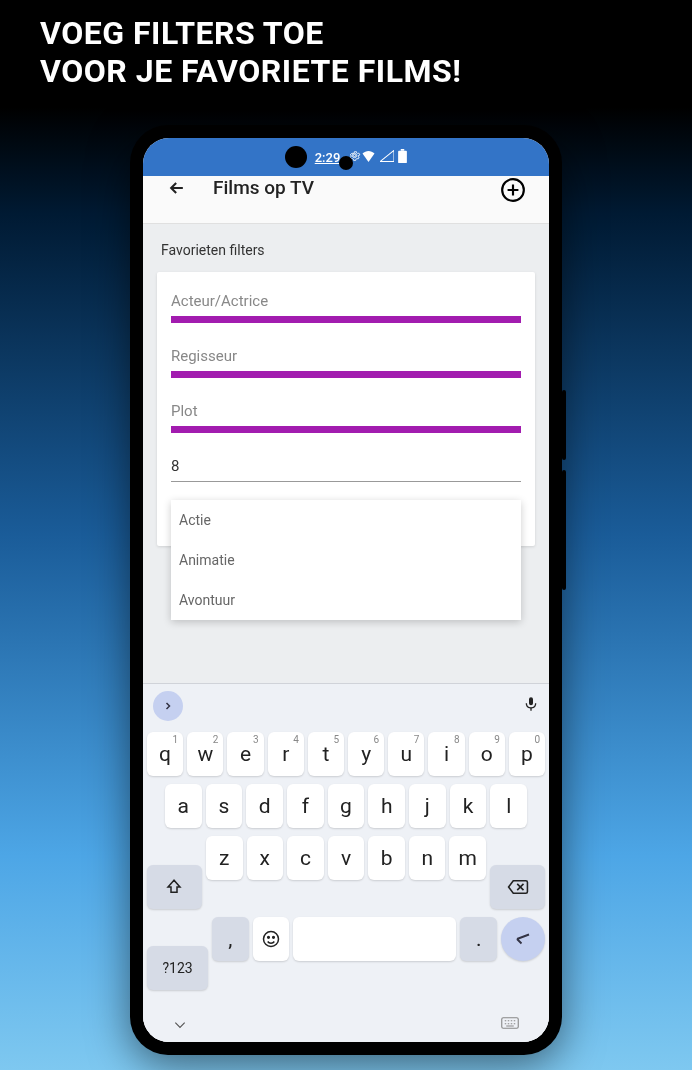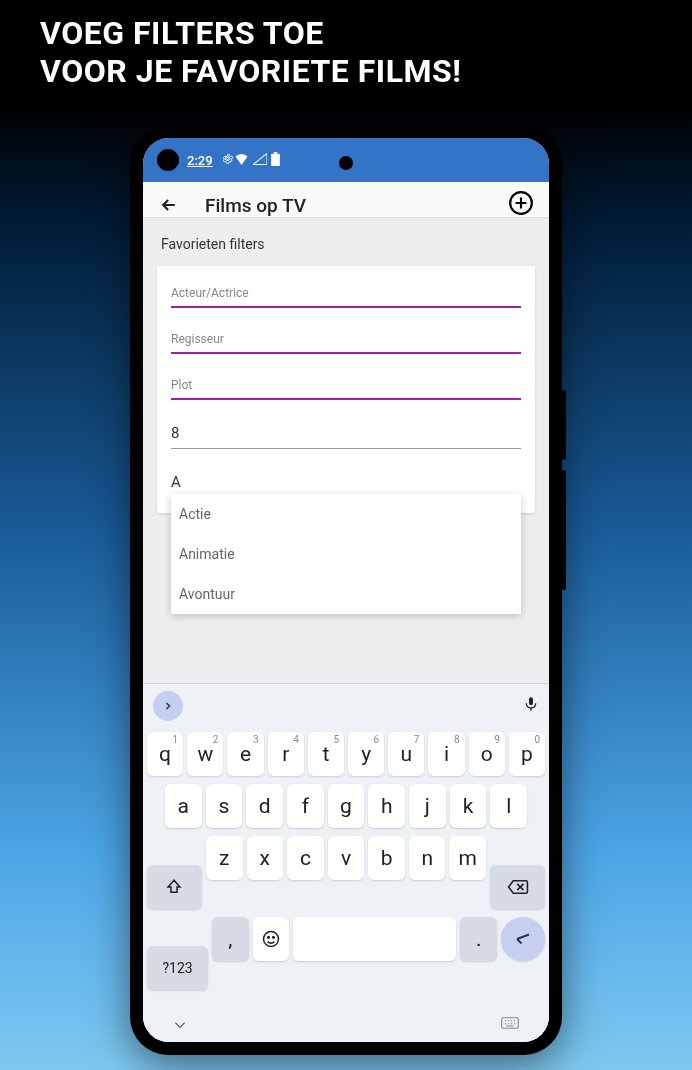--- a/index.html
+++ b/index.html
@@ -4,34 +4,34 @@
 <style>
 * { margin: 0; padding: 0; box-sizing: border-box; font-family: -apple-system, BlinkMacSystemFont, 'Segoe UI', Roboto, sans-serif; }
 body { width: 692px; height: 1070px; background: linear-gradient(to bottom, #000000 0%, #000000 10%, #001a33 20%, #1a5c99 50%, #4da6e6 80%, #7ec8f0 100%); position: relative; overflow: hidden; }
 .promo-title { color: #fff; text-align: left; font-size: 32px; font-weight: 700; padding: 14px 40px 10px; letter-spacing: 0.5px; font-family: Georgia, 'Times New Roman', serif; text-shadow: 1px 1px 2px rgba(0,0,0,0.8); }
 .phone { position: absolute; left: 130px; top: 125px; width: 432px; height: 930px; background: #000; border-radius: 38px; padding: 13px; box-shadow: 0 10px 40px rgba(0,0,0,0.5); }
 .phone-inner { width: 100%; height: 100%; background: #eceef0; border-radius: 26px; overflow: hidden; position: relative; display: flex; flex-direction: column; }
 .phone-camera { position: absolute; top: 18px; left: 50%; transform: translateX(-50%); width: 14px; height: 14px; background: #000; border-radius: 50%; z-index: 100; }
 .side-button { position: absolute; background: #000; border-radius: 3px; }
 .side-right-1 { right: -4px; top: 265px; width: 4px; height: 70px; }
 .side-right-2 { right: -4px; top: 345px; width: 4px; height: 120px; }
-.status-bar { background: #3374c7; height: 44px; display: flex; align-items: center; justify-content: flex-start; padding: 0 14px; color: #fff; font-size: 13px; text-decoration: underline; }
+.status-bar { background: #3374c7; height: 38px; display: flex; align-items: center; justify-content: center; padding: 0 14px; color: #fff; font-size: 13px; text-decoration: underline; }
 .status-left { display: flex; align-items: center; gap: 8px; }
 .status-dot { width: 22px; height: 22px; background: #000; border-radius: 50%; }
 .status-time { font-weight: 500; }
 .status-gear { font-size: 14px; }
 .status-right { display: flex; align-items: center; gap: 4px; }
-.app-bar { background: #fafafa; height: 36px; display: flex; align-items: flex-end; padding: 0 14px; border-bottom: 1px solid #e0e0e0; }
+.app-bar { background: #fafafa; height: 48px; display: flex; align-items: flex-start; padding: 0 22px; border-bottom: 1px solid #e0e0e0; }
 .back-icon { width: 24px; height: 24px; display: flex; align-items: center; justify-content: center; }
 .app-title { font-size: 19px; font-weight: 500; color: #222; margin-left: 24px; flex: 1; }
 .add-icon { width: 28px; height: 28px; display: flex; align-items: center; justify-content: center; }
 .content-area { background: #eceef0; flex: 1; padding: 18px 14px; position: relative; }
 .page-title { font-size: 14px; color: #333; margin-bottom: 14px; margin-left: 4px; }
 .card { background: #fff; border-radius: 2px; padding: 14px; box-shadow: 0 1px 3px rgba(0,0,0,0.12); position: relative; }
-.input-field { border: none; border-bottom: 2px solid #a21caf; width: 100%; padding: 6px 0; font-size: 12px; color: #333; margin-bottom: 18px; outline: none; background: transparent; }
+.input-field { border: none; border-bottom: 7px solid #a21caf; width: 100%; padding: 6px 0; font-size: 15px; color: #333; margin-bottom: 18px; outline: none; background: transparent; }
 .input-field::placeholder { color: #888; }
 @keyframes blink { 50% { opacity: 0; } }
 .dropdown { background: #fff; box-shadow: 0 2px 8px rgba(0,0,0,0.2); position: absolute; left: 14px; right: 14px; top: 228px; z-index: 10; }
 .dropdown-item { padding: 12px 8px; font-size: 14px; color: #666; cursor: pointer; }
 .input-row { border-bottom: 1px solid #999; padding: 6px 0; margin-bottom: 18px; font-size: 15px; color: #333; }
 .input-row-active { border-bottom: 2px solid #00a896; margin-bottom: 0; }
 .keyboard-area { background: #eef1f6; border-top: 1px solid #d0d3d9; }
 .suggestion-bar { height: 44px; display: flex; align-items: center; padding: 0 10px; }
 .suggestion-expand { width: 30px; height: 30px; background: #c5d0f0; border-radius: 50%; display: flex; align-items: center; justify-content: center; }
 .mic-icon { margin-left: auto; }

